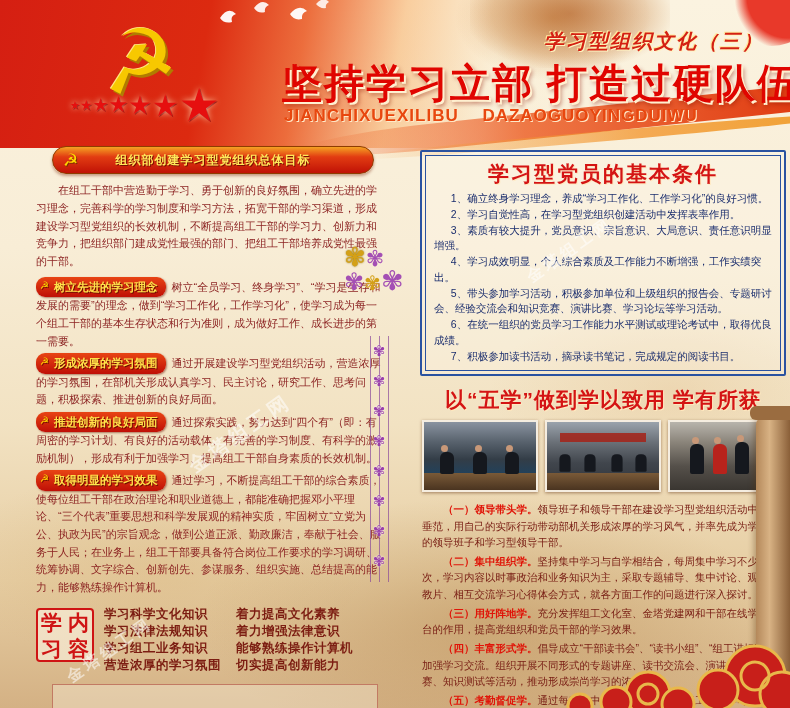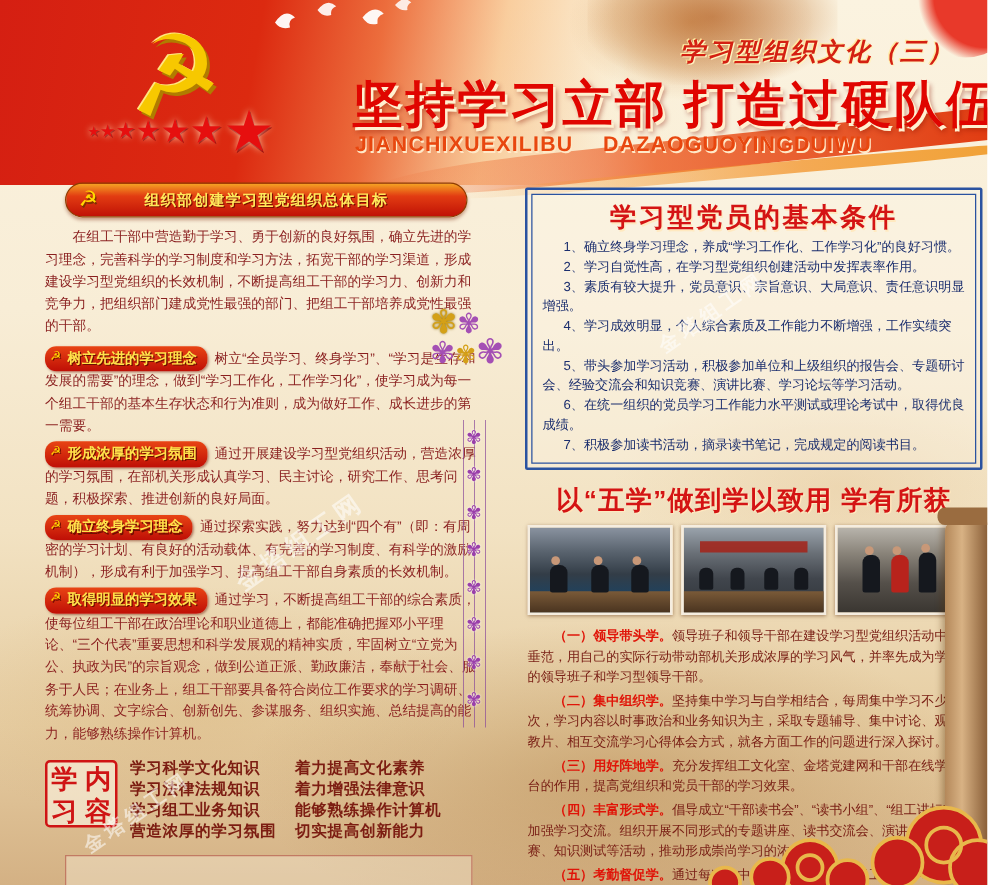--- a/index.html
+++ b/index.html
@@ -147,21 +147,21 @@
     </div>
     <p class="intro-para">在组工干部中营造勤于学习、勇于创新的良好氛围，确立先进的学习理念，完善科学的学习制度和学习方法，拓宽干部的学习渠道，形成建设学习型党组织的长效机制，不断提高组工干部的学习力、创新力和竞争力，把组织部门建成党性最强的部门、把组工干部培养成党性最强的干部。</p>
 
     <p class="sec-para">
       <span class="sec-label"><span class="mini-emblem">☭</span><span>树立先进的学习理念</span></span><span>树立“全员学习、终身学习”、“学习是生存和发展的需要”的理念，做到“学习工作化，工作学习化”，使学习成为每一个组工干部的基本生存状态和行为准则，成为做好工作、成长进步的第一需要。</span>
     </p>
     <p class="sec-para">
       <span class="sec-label"><span class="mini-emblem">☭</span><span>形成浓厚的学习氛围</span></span><span>通过开展建设学习型党组织活动，营造浓厚的学习氛围，在部机关形成认真学习、民主讨论，研究工作、思考问题，积极探索、推进创新的良好局面。</span>
     </p>
     <p class="sec-para">
-      <span class="sec-label"><span class="mini-emblem">☭</span><span>确立终身学习理念</span></span><span>通过探索实践，努力达到“四个有”（即：有周密的学习计划、有良好的活动载体、有完善的学习制度、有科学的激励机制），形成有利于加强学习、提高组工干部自身素质的长效机制。</span>
+      <span class="sec-label"><span class="mini-emblem">☭</span><span>推进创新的良好局面</span></span><span>通过探索实践，努力达到“四个有”（即：有周密的学习计划、有良好的活动载体、有完善的学习制度、有科学的激励机制），形成有利于加强学习、提高组工干部自身素质的长效机制。</span>
     </p>
     <p class="sec-para">
       <span class="sec-label"><span class="mini-emblem">☭</span><span>取得明显的学习效果</span></span><span>通过学习，不断提高组工干部的综合素质，使每位组工干部在政治理论和职业道德上，都能准确把握邓小平理论、“三个代表”重要思想和科学发展观的精神实质，牢固树立“立党为公、执政为民”的宗旨观念，做到公道正派、勤政廉洁，奉献于社会、服务于人民；在业务上，组工干部要具备符合岗位工作要求的学习调研、统筹协调、文字综合、创新创先、参谋服务、组织实施、总结提高的能力，能够熟练操作计算机。</span>
     </p>
 
     <div class="content-row">
       <div class="seal-box">
         <span>学</span>
         <span>内</span>
         <span>习</span>

